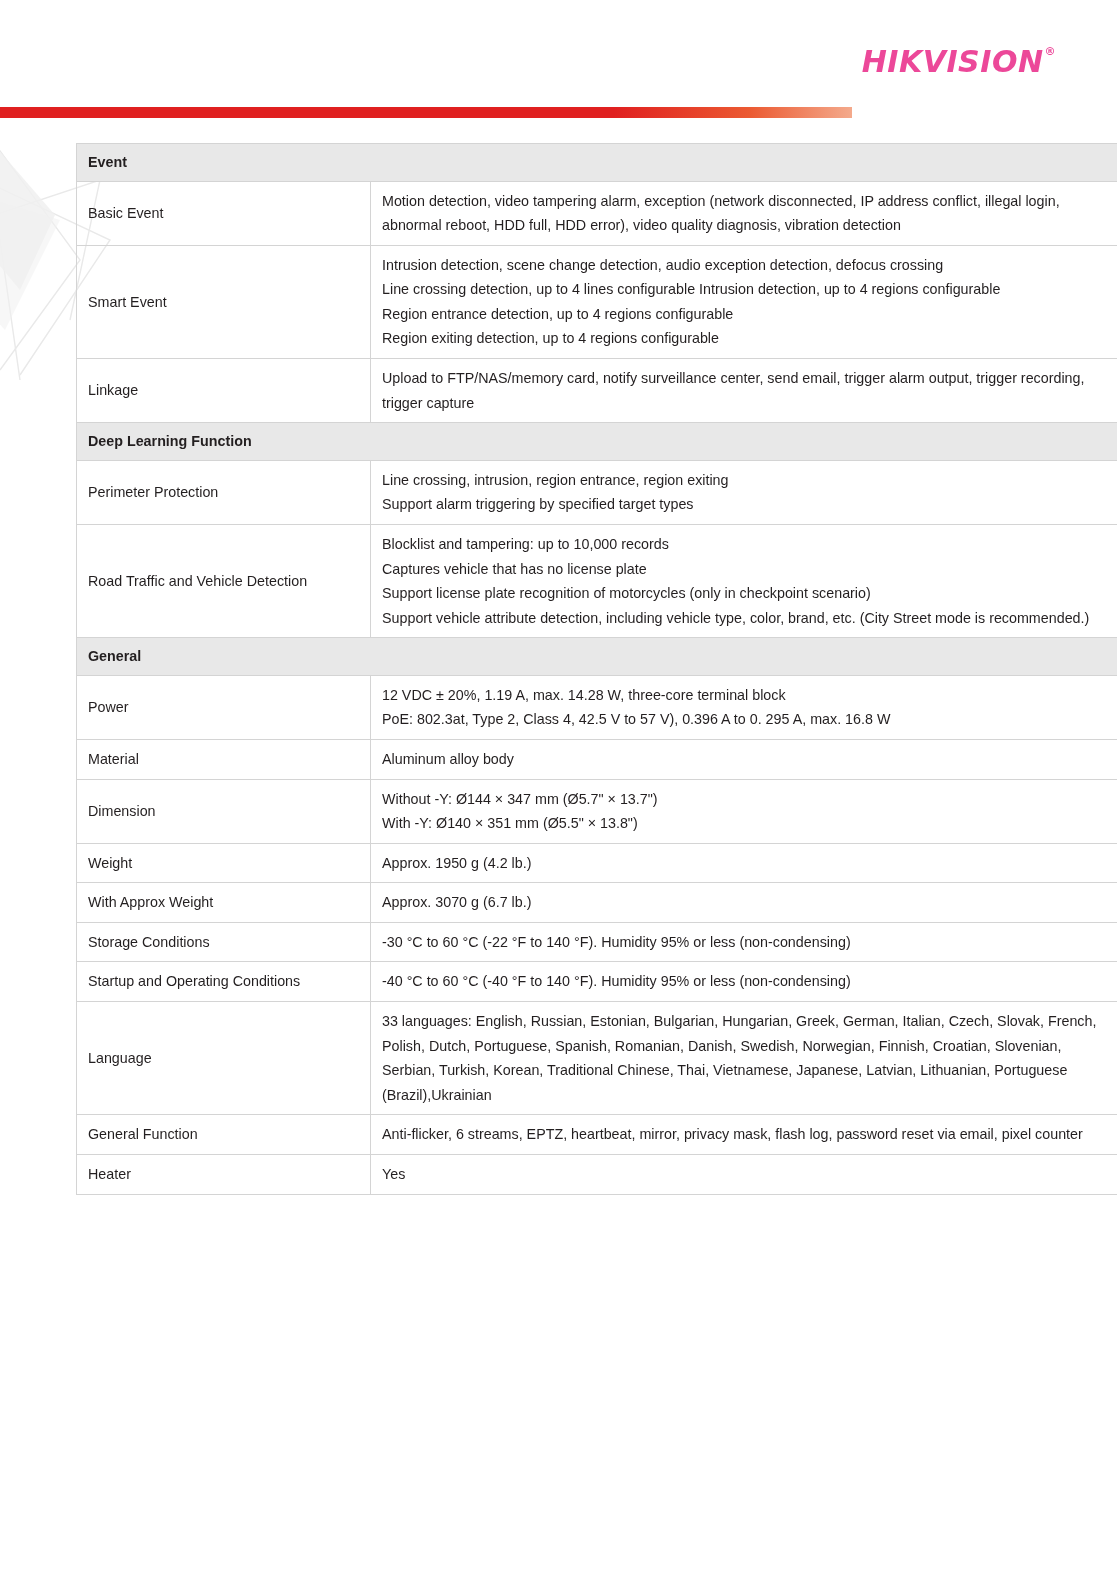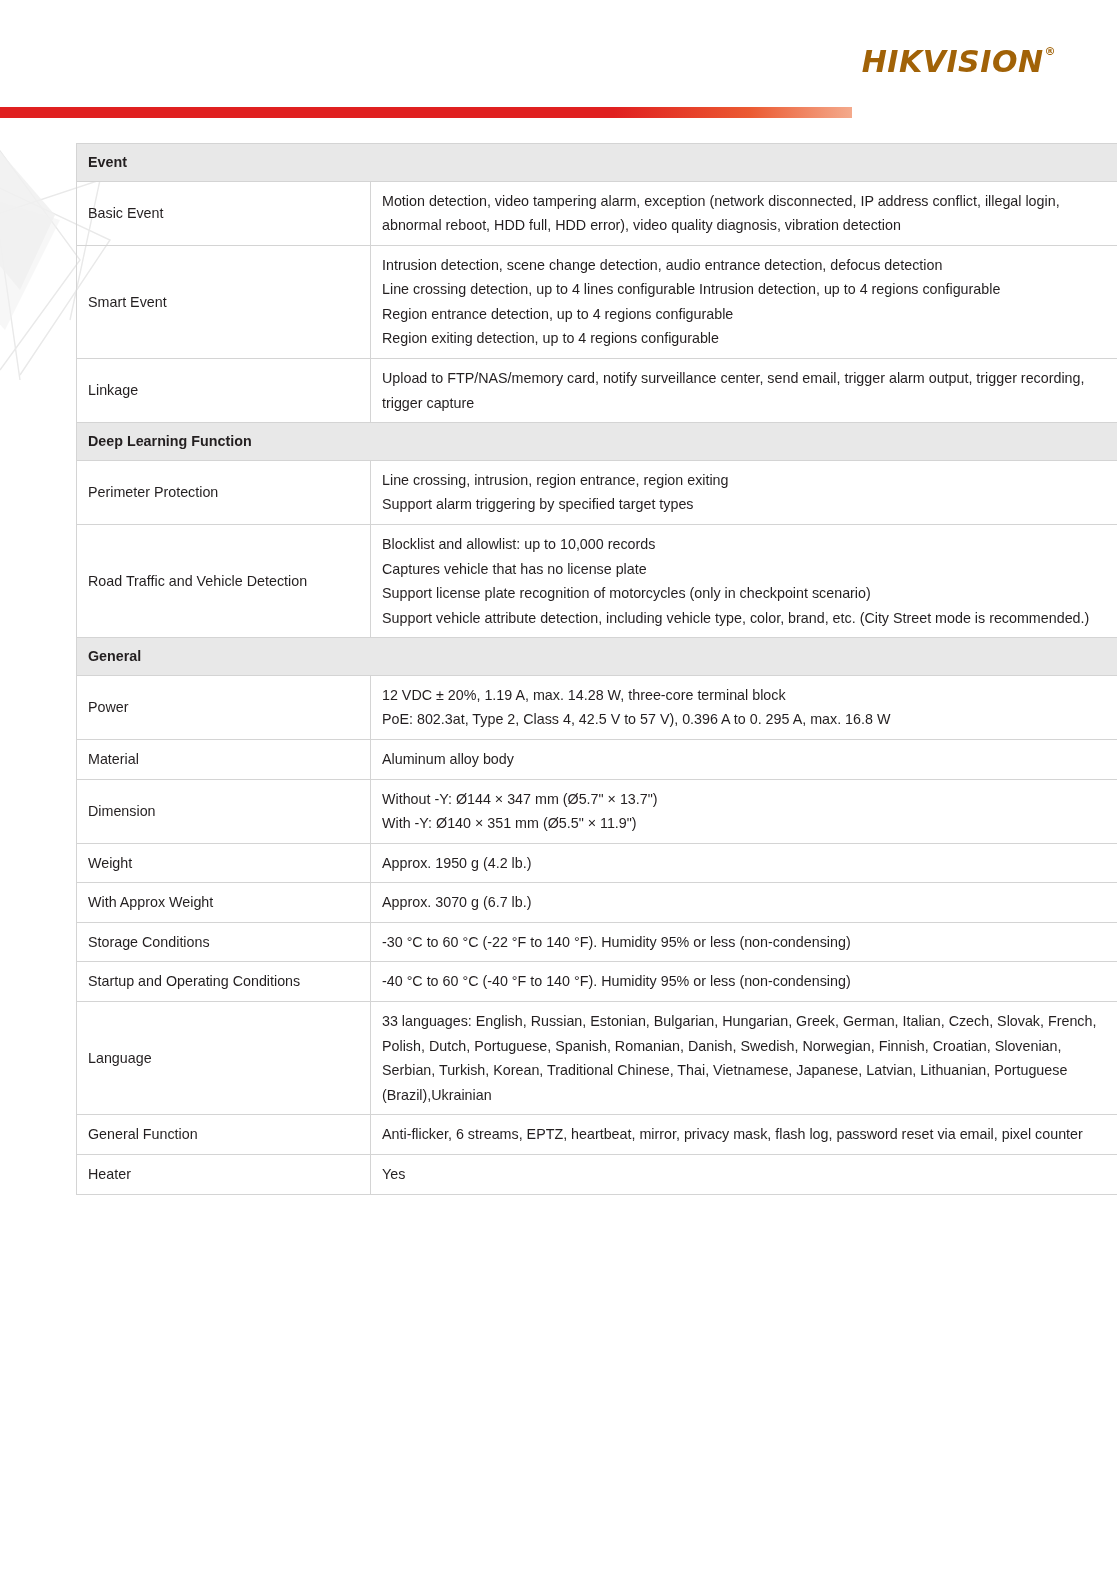--- a/index.html
+++ b/index.html
@@ -36,21 +36,21 @@
   }
   .brand {
     position: absolute;
     right: 62px;
     top: 44px;
     font-family: "DejaVu Sans", sans-serif;
     font-weight: bold;
     font-style: italic;
     font-size: 30px;
     letter-spacing: 0.5px;
-    color: #a16207;
+    color: #ec4899;
     white-space: nowrap;
   }
   .brand .reg {
     font-size: 11px;
     vertical-align: top;
     font-style: normal;
     position: relative;
     top: 1px;
     left: 1px;
   }
@@ -128,21 +128,21 @@
         </tr>
         <tr>
           <td class="label">Basic Event</td>
           <td class="value">
             <span class="line">Motion detection, video tampering alarm, exception (network disconnected, IP address conflict, illegal login, abnormal reboot, HDD full, HDD error), video quality diagnosis, vibration detection</span>
           </td>
         </tr>
         <tr>
           <td class="label">Smart Event</td>
           <td class="value">
-            <span class="line">Intrusion detection, scene change detection, audio entrance detection, defocus detection</span>
+            <span class="line">Intrusion detection, scene change detection, audio exception detection, defocus crossing</span>
             <span class="line">Line crossing detection, up to 4 lines configurable Intrusion detection, up to 4 regions configurable</span>
             <span class="line">Region entrance detection, up to 4 regions configurable</span>
             <span class="line">Region exiting detection, up to 4 regions configurable</span>
           </td>
         </tr>
         <tr>
           <td class="label">Linkage</td>
           <td class="value">
             <span class="line">Upload to FTP/NAS/memory card, notify surveillance center, send email, trigger alarm output, trigger recording, trigger capture</span>
           </td>
@@ -153,21 +153,21 @@
         <tr>
           <td class="label">Perimeter Protection</td>
           <td class="value">
             <span class="line">Line crossing, intrusion, region entrance, region exiting</span>
             <span class="line">Support alarm triggering by specified target types</span>
           </td>
         </tr>
         <tr>
           <td class="label">Road Traffic and Vehicle Detection</td>
           <td class="value">
-            <span class="line">Blocklist and allowlist: up to 10,000 records</span>
+            <span class="line">Blocklist and tampering: up to 10,000 records</span>
             <span class="line">Captures vehicle that has no license plate</span>
             <span class="line">Support license plate recognition of motorcycles (only in checkpoint scenario)</span>
             <span class="line">Support vehicle attribute detection, including vehicle type, color, brand, etc. (City Street mode is recommended.)</span>
           </td>
         </tr>
         <tr class="section">
           <td colspan="2">General</td>
         </tr>
         <tr>
           <td class="label">Power</td>
@@ -179,21 +179,21 @@
         <tr>
           <td class="label">Material</td>
           <td class="value">
             <span class="line">Aluminum alloy body</span>
           </td>
         </tr>
         <tr>
           <td class="label">Dimension</td>
           <td class="value">
             <span class="line">Without -Y: Ø144 × 347 mm (Ø5.7" × 13.7")</span>
-            <span class="line">With -Y: Ø140 × 351 mm (Ø5.5" × 11.9")</span>
+            <span class="line">With -Y: Ø140 × 351 mm (Ø5.5" × 13.8")</span>
           </td>
         </tr>
         <tr>
           <td class="label">Weight</td>
           <td class="value">
             <span class="line">Approx. 1950 g (4.2 lb.)</span>
           </td>
         </tr>
         <tr>
           <td class="label">With Approx Weight</td>

